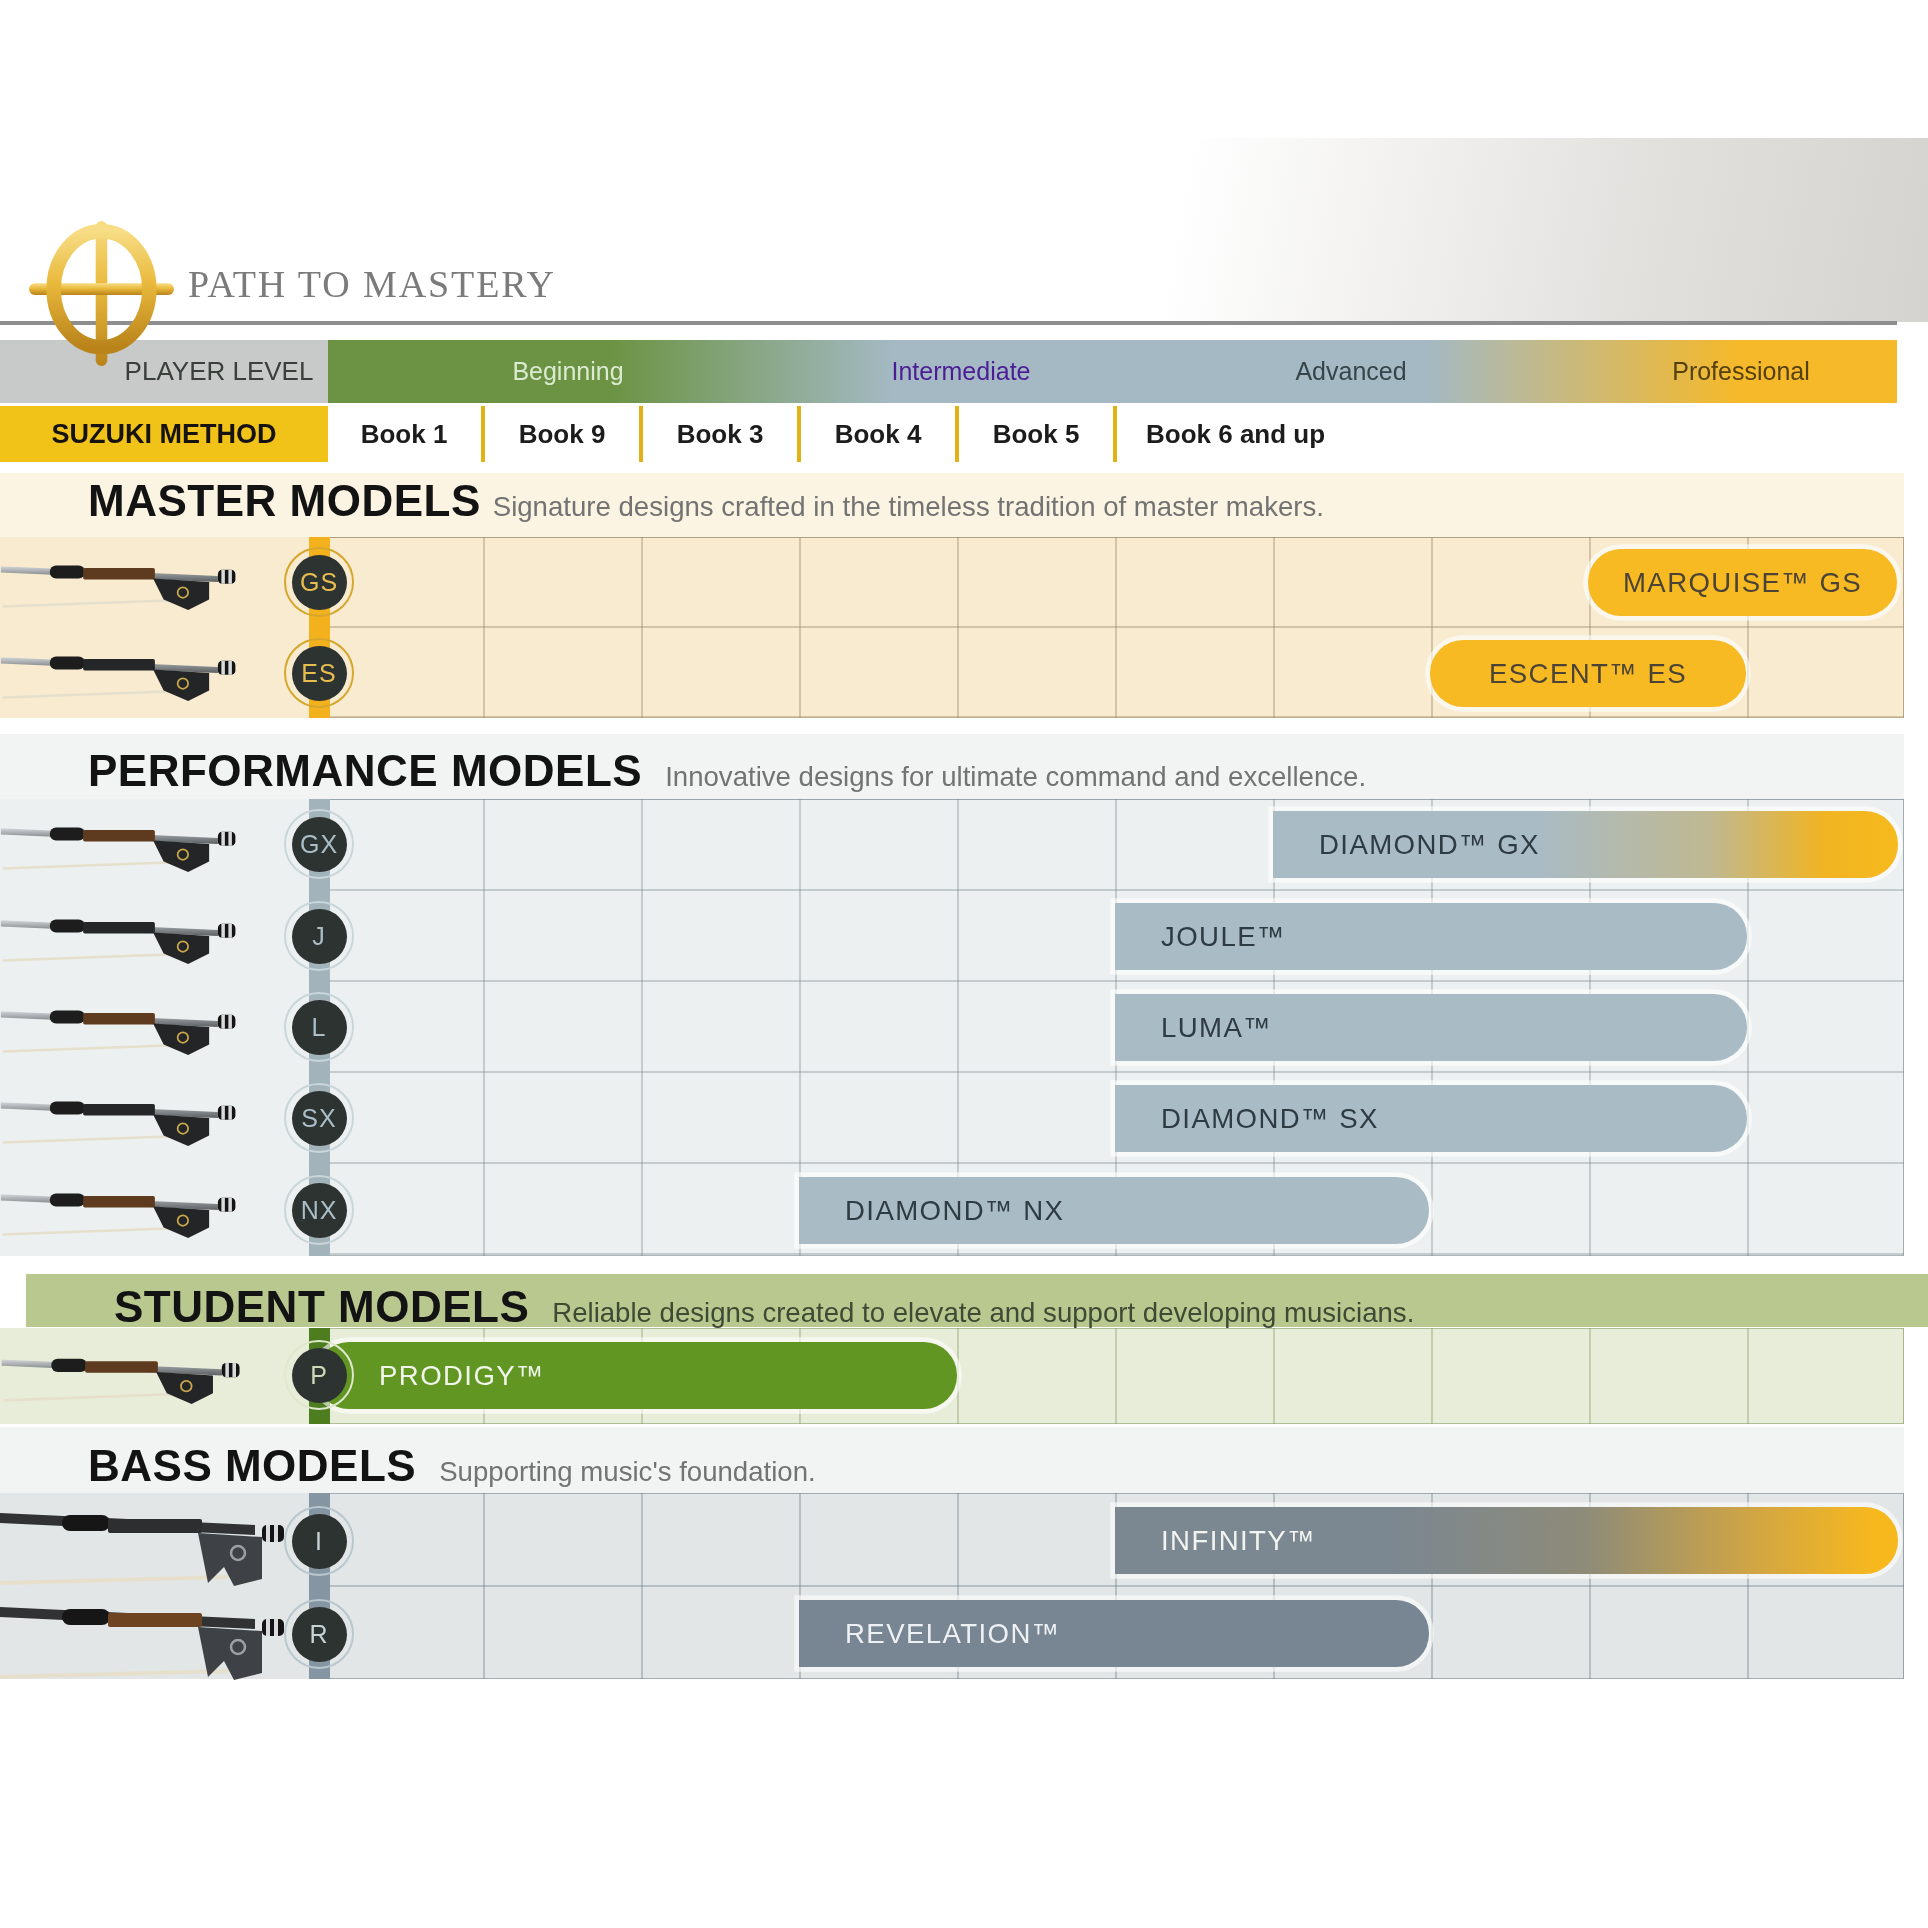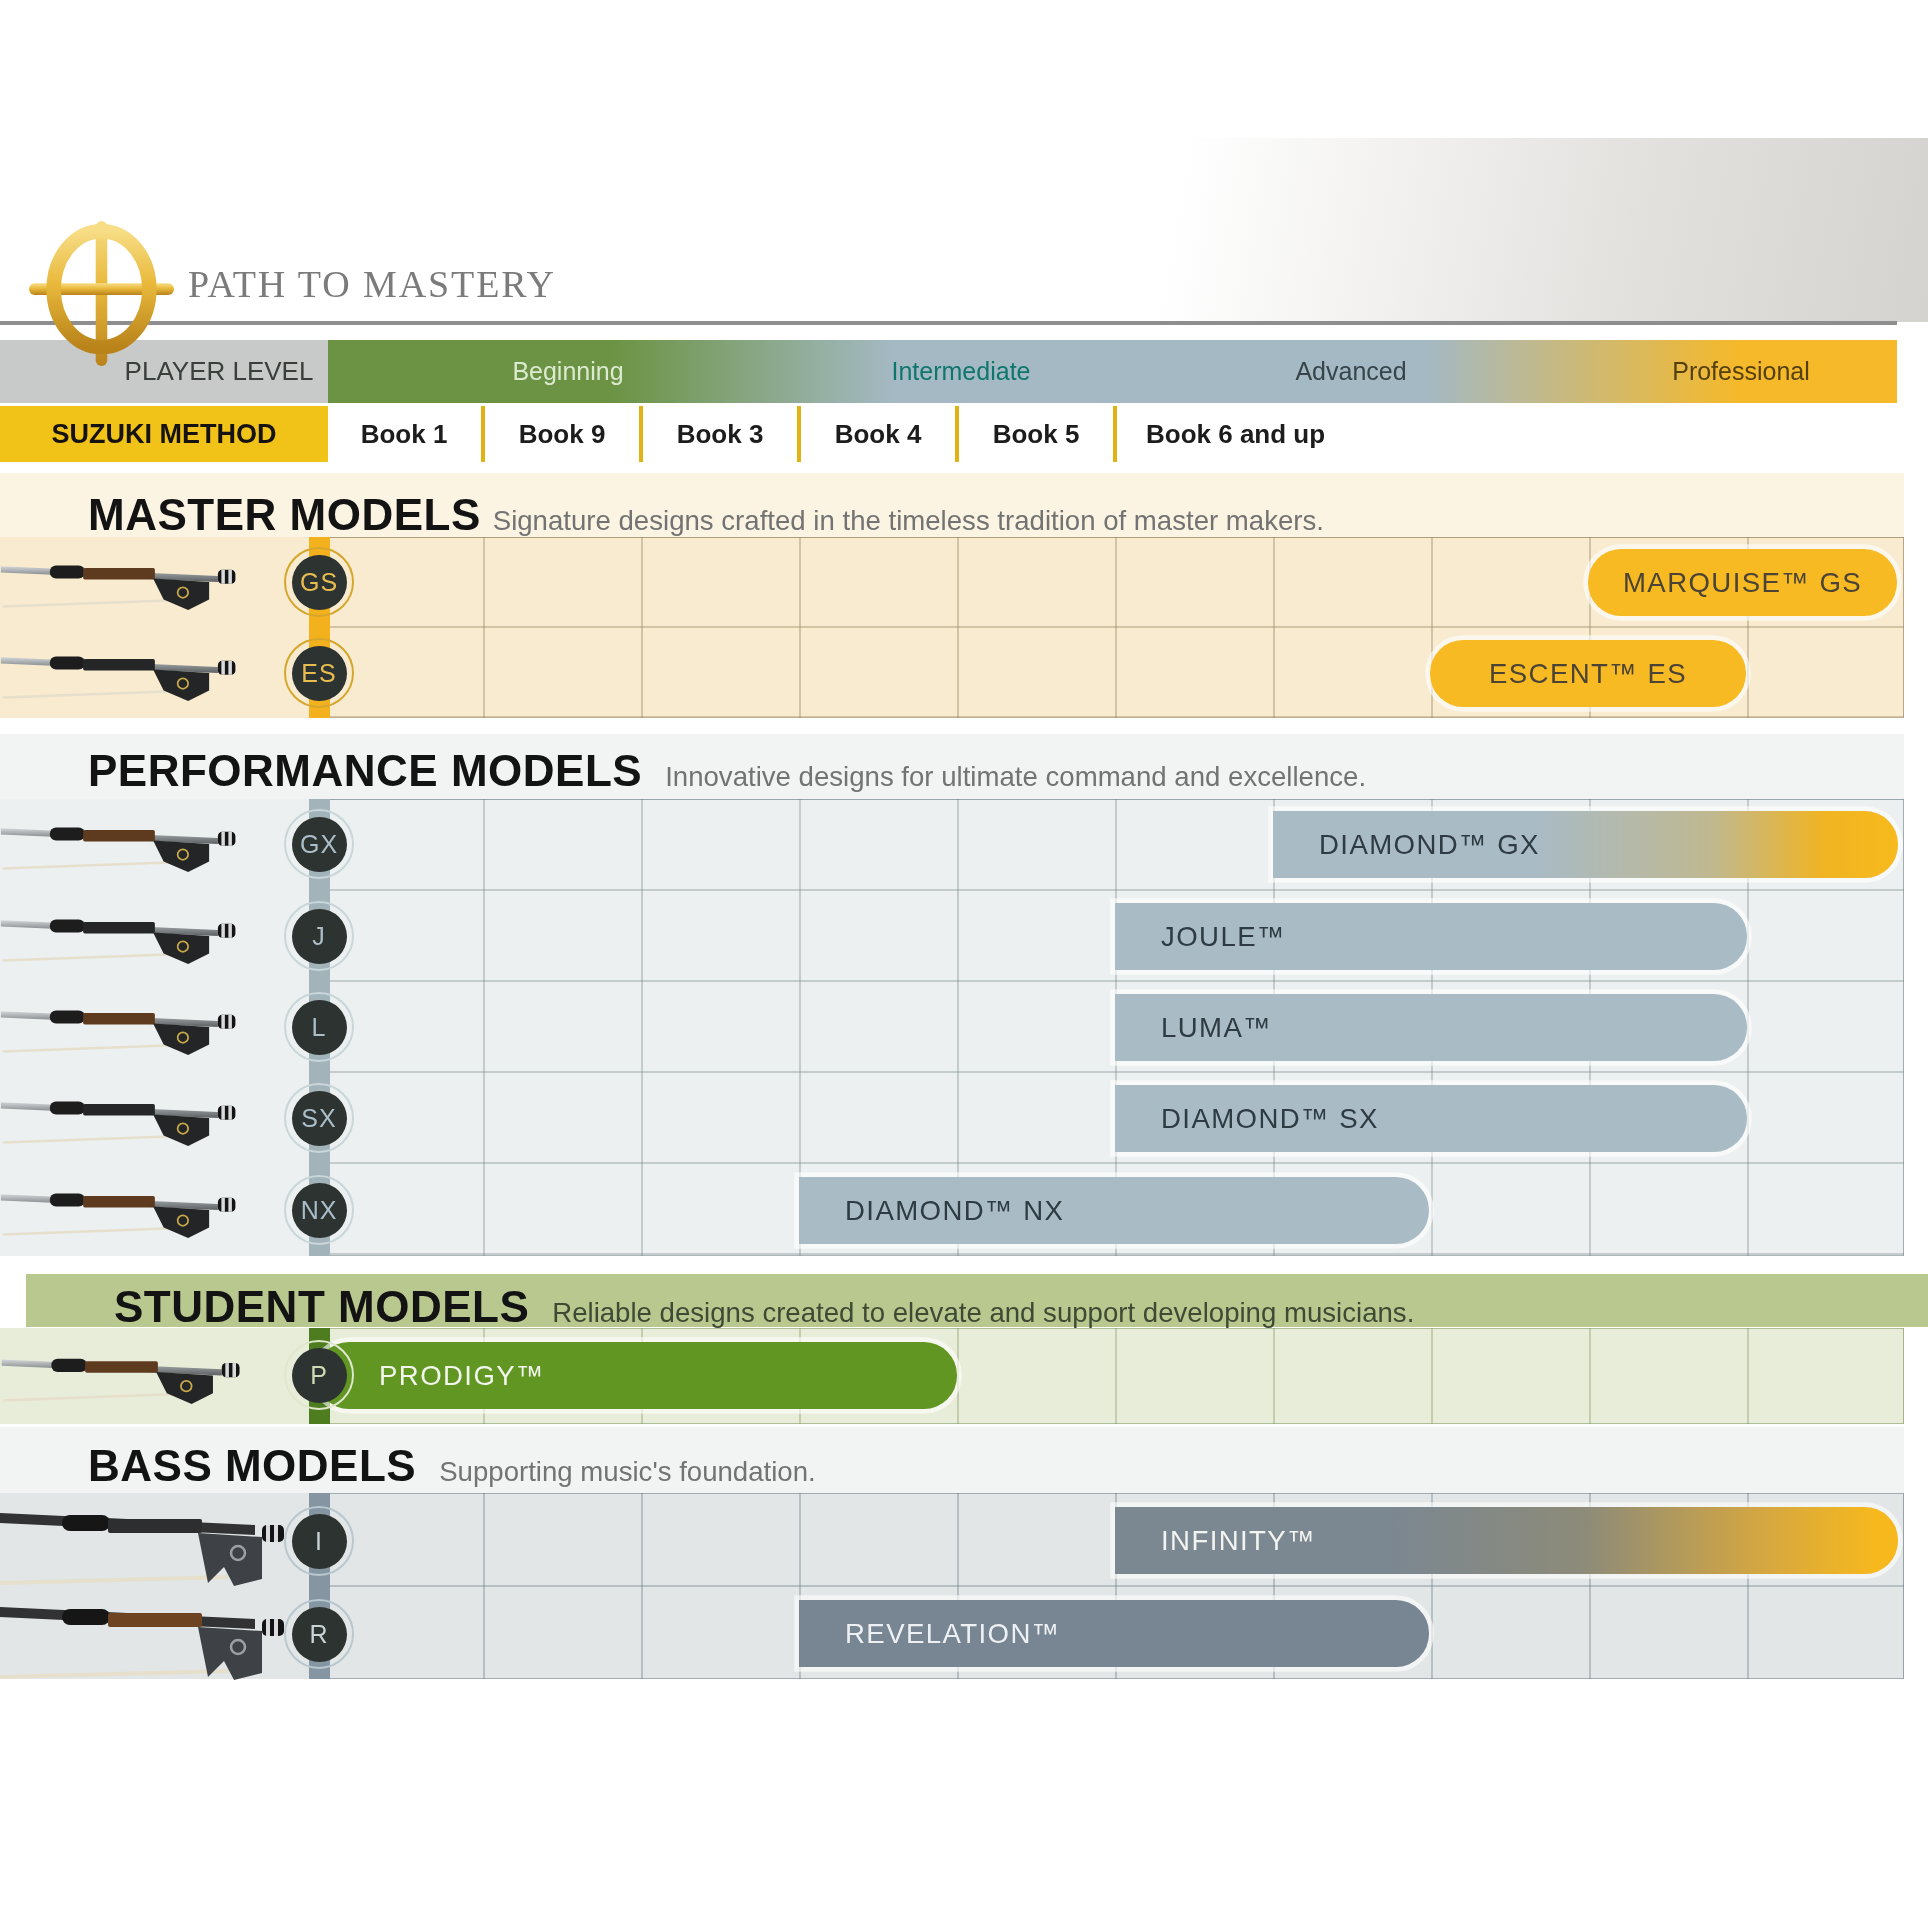--- a/index.html
+++ b/index.html
@@ -29,21 +29,21 @@
     display:flex;align-items:center;justify-content:center;font-size:27px;font-weight:700;color:#151210;}
   .sz-cell{position:absolute;top:0;height:56px;display:flex;align-items:center;font-size:26px;font-weight:600;color:#1c1c1c;white-space:nowrap;}
   .sz-cell.ctr{transform:translateX(-50%);}
   .sz-div{position:absolute;top:0;width:3.8px;height:56px;background:#e2b113;}
 
   
   .band{left:0;width:1904px;position:absolute;display:flex;align-items:baseline;gap:23px;
         padding:0 0 0 88px;box-sizing:border-box;}
   .band h2{margin:0;font-size:44px;font-weight:700;color:#131313;letter-spacing:0.5px;white-space:nowrap;}
   .band p{margin:0;font-size:27.6px;color:#737373;white-space:nowrap;}
-  .band-master{top:473px;height:65px;background:#fbf4e3;padding-top:17px;gap:12px;}
+  .band-master{top:473px;height:65px;background:#fbf4e3;padding-top:3px;gap:12px;}
   .band-perf{top:734px;height:65px;background:#f2f3f3;padding-top:12.4px;}
   .band-student{top:1274px;height:53px;background:#b9c88f;padding-top:7.6px;margin-left:26px;}
   .band-student p{color:#3e4a34;}
   .band-bass{top:1427px;height:67px;background:#f2f3f3;padding-top:14.3px;}
 
   
   .gridbg{left:0;width:1904px;position:absolute;}
   .g-master{top:537px;height:181px;background:#f8ebcf;}
   .g-perf{top:799px;height:457px;background:#edf0f0;}
   .g-student{top:1328px;height:96px;background:#e8edd9;}
@@ -152,21 +152,21 @@
     <ellipse cx="50" cy="47" rx="33" ry="40" fill="none" stroke="url(#goldg)" stroke-width="10"></ellipse>
   </svg>
   <h1 class="title">PATH TO MASTERY</h1>
   <div class="abs rule"></div>
 
   <div class="abs pl-bar">
     <div class="pl-label-block"></div>
     <div class="pl-grad"></div>
     <span class="pl-text ctr" style="left:219px;color:#393f3b;font-size:26px;">PLAYER LEVEL</span>
     <span class="pl-text ctr" style="left:568px;color:#dcead0;">Beginning</span>
-    <span class="pl-text ctr" style="left:961px;color:#0f766e;text-align:center;">Intermediate</span>
+    <span class="pl-text ctr" style="left:961px;color:#4c1d95;text-align:center;">Intermediate</span>
     <span class="pl-text ctr" style="left:1351px;color:#37454b;">Advanced</span>
     <span class="pl-text ctr" style="left:1741px;color:#54400e;">Professional</span>
   </div>
 
   <div class="abs sz-bar">
     <div class="sz-label-block">SUZUKI METHOD</div>
     <span class="sz-cell ctr" style="left:404px;">Book 1</span>
     <span class="sz-cell ctr" style="left:562px;">Book 9</span>
     <span class="sz-cell ctr" style="left:720px;">Book 3</span>
     <span class="sz-cell ctr" style="left:878px;">Book 4</span>

